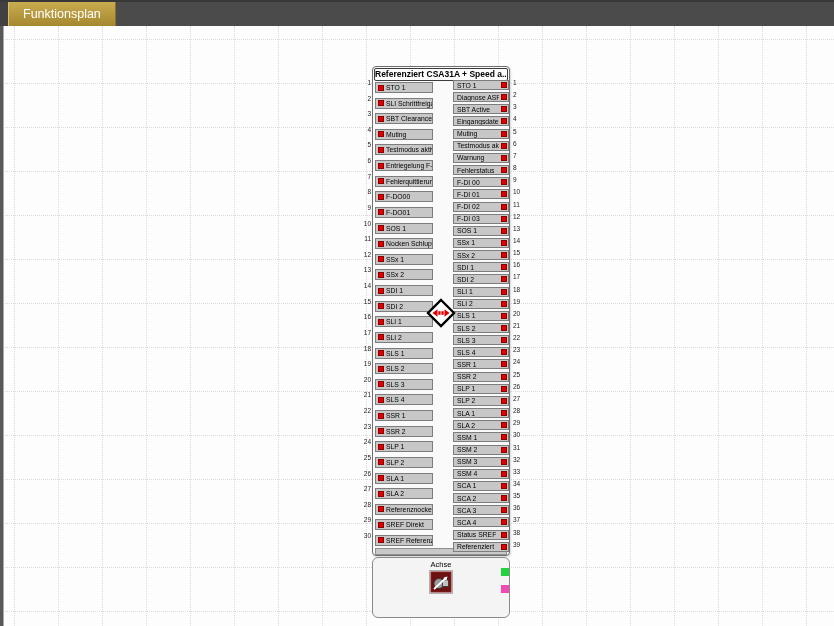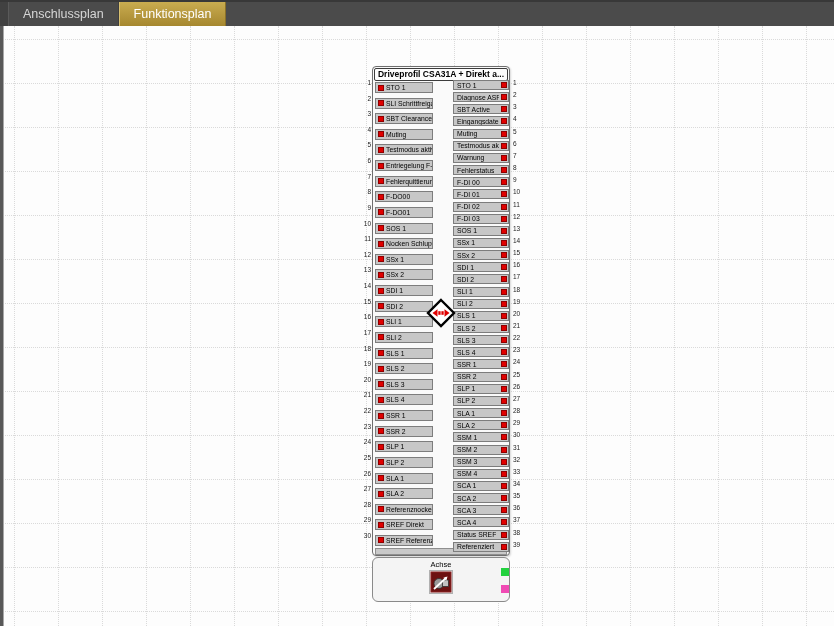--- a/index.html
+++ b/index.html
@@ -46,38 +46,37 @@
     border:0.5px solid #8d0000; top:50%; transform:translateY(-50%); }
   .sqL { left:1.5px; }
   .sqR { right:1.5px; }
   .num { position:absolute; font-size:6.5px; color:#222; line-height:8px; }
   .numL { left:-12px; width:10px; text-align:right; }
   .numR { left:140px; width:12px; text-align:left; }
   .footer-bar { position:absolute; left:2px; right:2px; top:481px; height:7px;
     background:#c9c9c9; border:1px solid #8f8f8f; }
 
   
-  .axis-box { position:absolute; left:372px; top:531px; width:138px; height:45px;
+  .axis-box { position:absolute; left:372px; top:531px; width:138px; height:61px;
     background:#f4f4f4; border:1px solid #8a8a8a; border-radius:6px; }
   .axis-label { position:absolute; top:2px; left:0; right:0; text-align:center;
     font-size:7.5px; color:#000; }
   .axis-icon { position:absolute; left:50%; margin-left:-12px; top:12px;
     width:24px; height:24px; }
   .axis-port { position:absolute; right:0px; width:8px; height:8px; }
 
   
   .marker { position:absolute; left:425px; top:271px; width:32px; height:32px; }
 </style>
 </head>
 <body>
 
 <div class="tabbar">
   <div class="tabbar-lead"></div>
 
-    <div class="tab">Anschlussplan</div>
     <div class="tab active">Funktionsplan</div>
   </div>
 
 <div class="canvas">
   <div class="grid">
       <div class="gl v" style="left: 14px;"></div>
       <div class="gl v" style="left: 58px;"></div>
       <div class="gl v" style="left: 102px;"></div>
       <div class="gl v" style="left: 146px;"></div>
       <div class="gl v" style="left: 190px;"></div>
@@ -106,21 +105,21 @@
       <div class="gl h" style="top: 365px;"></div>
       <div class="gl h" style="top: 409px;"></div>
       <div class="gl h" style="top: 453px;"></div>
       <div class="gl h" style="top: 497px;"></div>
       <div class="gl h" style="top: 541px;"></div>
       <div class="gl h" style="top: 585px;"></div>
     </div>
   <div class="left-edge"></div>
 
   <div class="block" id="block">
-    <div class="title-bar">Driveprofil CSA31A + Direkt a...</div>
+    <div class="title-bar">Referenziert CSA31A + Speed a...</div>
 
     <div class="footer-bar"></div>
   <div class="num numL" style="top: 12px;">1</div>
       <div class="pbox left" style="top: 15px;">
         <span class="rsq sqL"></span>
         <span class="plabel plL">STO 1</span>
       </div>
       <div class="num numL" style="top: 27.62px;">2</div>
       <div class="pbox left" style="top: 30.62px;">
         <span class="rsq sqL"></span>

